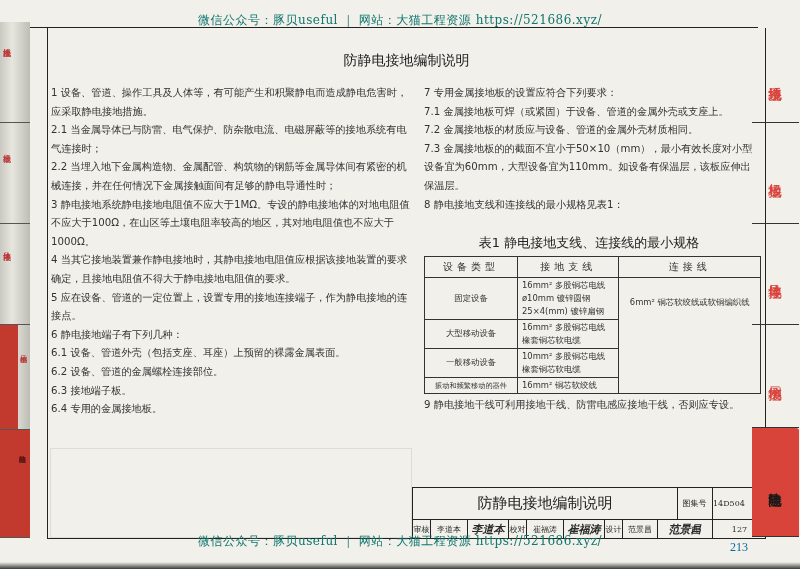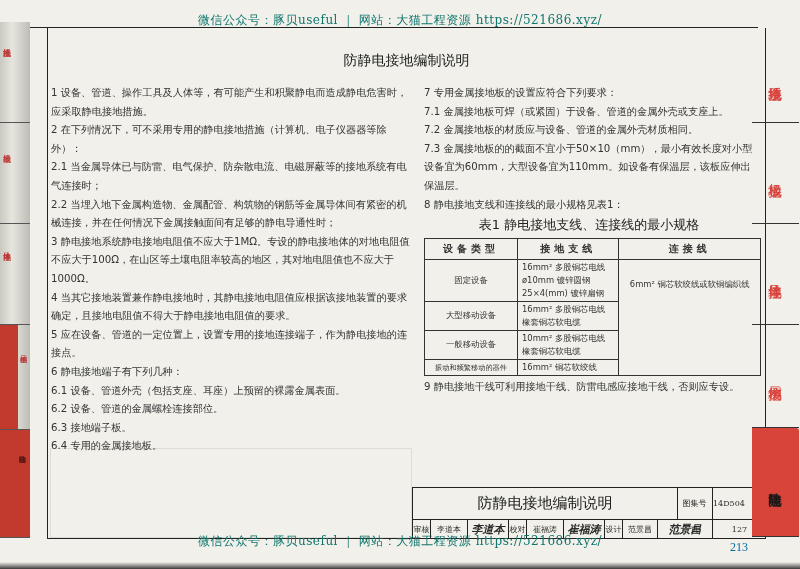--- a/index.html
+++ b/index.html
@@ -12,24 +12,24 @@
   .left-strip .seg{position:absolute;left:0;width:30px;border-bottom:1px solid #555;}
   .left-strip .red{background:#c23a2e;}
   .left-strip .txt{position:absolute;left:3px;width:10px;font-size:8px;line-height:13px;color:#b33;writing-mode:vertical-rl;}
   .left-strip .txt2{position:absolute;left:18px;width:10px;font-size:7px;line-height:12px;color:#b33;writing-mode:vertical-rl;}
   .frame{position:absolute;left:47px;top:28px;width:717px;height:510px;border-left:1.5px solid #222;border-right:1.5px solid #222;border-bottom:1.5px solid #222;}
   .title{position:absolute;left:0;top:24px;width:717px;text-align:center;font-size:14px;color:#222;}
   .col{position:absolute;font-size:10.2px;line-height:18.6px;color:#333;}
   .col p{margin:0;}
   .col-left{left:3px;top:56px;width:365px;}
   .col-right{left:376px;top:56px;width:330px;}
-  .tbl-caption{font-size:13px;text-align:center;margin:2px 0 3px 0;color:#222;}
+  .tbl-caption{font-size:13px;text-align:center;margin:20px 0 3px 0;color:#222;}
   table{border-collapse:collapse;width:337px;font-size:8.4px;line-height:13px;color:#333;}
   td,th{border:1px solid #333;padding:1px 4px;vertical-align:middle;}
-  th{font-weight:bold;font-size:10px;letter-spacing:4px;height:18px;}
+  th{font-weight:normal;font-size:10px;letter-spacing:4px;height:18px;}
   td.type{text-align:center;width:84px;}
   td.sm{font-size:7.2px;padding:1px 2px;}
   .titleblock{position:absolute;left:364px;top:459px;width:353px;height:51px;border-top:1.5px solid #222;border-left:1.5px solid #222;}
   .tb-row1{position:absolute;left:0;top:0;width:353px;height:31px;border-bottom:1px solid #222;}
   .tb-main{position:absolute;left:0;top:0;width:264px;height:31px;line-height:31px;text-align:center;font-size:15px;border-right:1px solid #222;color:#222;}
   .tb-lbl{position:absolute;left:264px;top:0;width:35px;height:31px;line-height:31px;text-align:center;font-size:8px;border-right:1px solid #222;}
   .tb-val{position:absolute;left:300px;top:0;width:53px;height:31px;line-height:31px;text-align:left;font-size:8px;font-family:"DejaVu Serif",serif;}
   .tb-row2{position:absolute;left:0;top:32px;width:287px;height:19px;font-size:8px;}
   .tb-row2 span{position:absolute;top:0;height:19px;line-height:19px;border-right:1px solid #222;text-align:center;}
   .sig{font-family:"DejaVu Serif",serif;font-style:italic;font-weight:bold;font-size:11px;}
@@ -63,21 +63,20 @@
   <div class="seg red" style="top:408px;height:107px;">
     <div class="txt2" style="top:20px;color:#5a1a14;">防静电接地</div>
   </div>
 </div>
 
 <div class="frame">
   <div class="title">防静电接地编制说明</div>
 
   <div class="col col-left">
     <p>1  设备、管道、操作工具及人体等，有可能产生和积聚静电而造成静电危害时，应采取静电接地措施。</p>
-    <p>2  在下列情况下，可不采用专用的静电接地措施（计算机、电子仪器器等除外）：</p>
     <p>2.1  当金属导体已与防雷、电气保护、防杂散电流、电磁屏蔽等的接地系统有电气连接时；</p>
     <p>2.2  当埋入地下金属构造物、金属配管、构筑物的钢筋等金属导体间有紧密的机械连接，并在任何情况下金属接触面间有足够的静电导通性时；</p>
     <p>3  静电接地系统静电接地电阻值不应大于1MΩ。专设的静电接地体的对地电阻值不应大于100Ω，在山区等土壤电阻率较高的地区，其对地电阻值也不应大于1000Ω。</p>
     <p>4  当其它接地装置兼作静电接地时，其静电接地电阻值应根据该接地装置的要求确定，且接地电阻值不得大于静电接地电阻值的要求。</p>
     <p>5  应在设备、管道的一定位置上，设置专用的接地连接端子，作为静电接地的连接点。</p>
     <p>6  静电接地端子有下列几种：</p>
     <p>6.1  设备、管道外壳（包括支座、耳座）上预留的裸露金属表面。</p>
     <p>6.2  设备、管道的金属螺栓连接部位。</p>
     <p>6.3  接地端子板。</p>
     <p>6.4  专用的金属接地板。</p>

